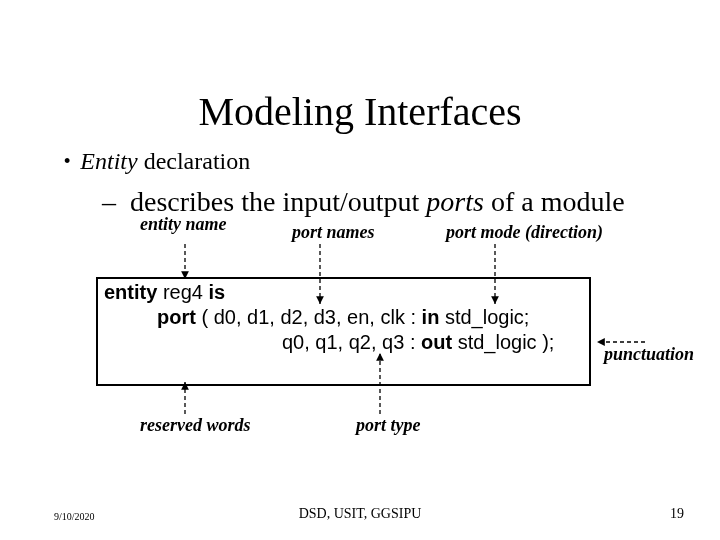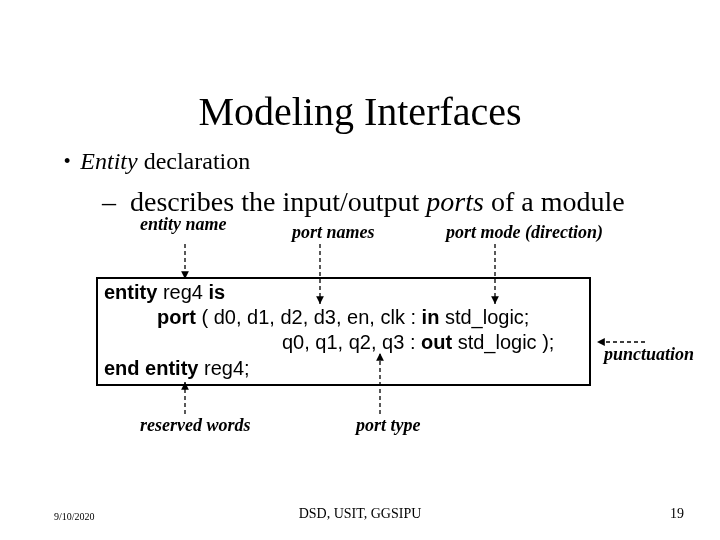--- a/index.html
+++ b/index.html
@@ -120,21 +120,20 @@
   <div class="lbl" style="left:292px; top:222px;">port names</div>
   <div class="lbl" style="left:604px; top:344px;">punctuation</div>
   <div class="lbl" style="left:140px; top:415px;">reserved words</div>
   <div class="lbl" style="left:338px; top:415px;margin-left:18px;">port type</div>
 
   <div class="codebox"></div>
 
   <div class="codeline" style="left:104px; top:281px;"><span class="cb">entity</span><span> reg4 </span><span class="cb">is</span></div>
   <div class="codeline" style="left:157px; top:306px;"><span class="cb">port</span><span> ( d0, d1, d2, d3, en, clk : </span><span class="cb">in</span><span> std_logic;</span></div>
   <div class="codeline" style="left:282px; top:331px;"><span>q0, q1, q2, q3 : </span><span class="cb">out</span><span> std_logic );</span></div>
-  <div class="codeline" style="left:104px; top:357px;"><span class="cb">end entity</span><span> reg4;</span></div>
 
   <svg class="arrows">
     <defs>
       <marker id="ah" markerWidth="8" markerHeight="8" refX="6" refY="3" orient="auto">
         <path d="M0,0 L6,3 L0,6 Z" fill="#000"></path>
       </marker>
     </defs>
 
     <line x1="185" y1="244" x2="185" y2="279" stroke="#000" stroke-width="1.3" stroke-dasharray="4 3" marker-end="url(#ah)"></line>
     <line x1="320" y1="244" x2="320" y2="304" stroke="#000" stroke-width="1.3" stroke-dasharray="4 3" marker-end="url(#ah)"></line>

